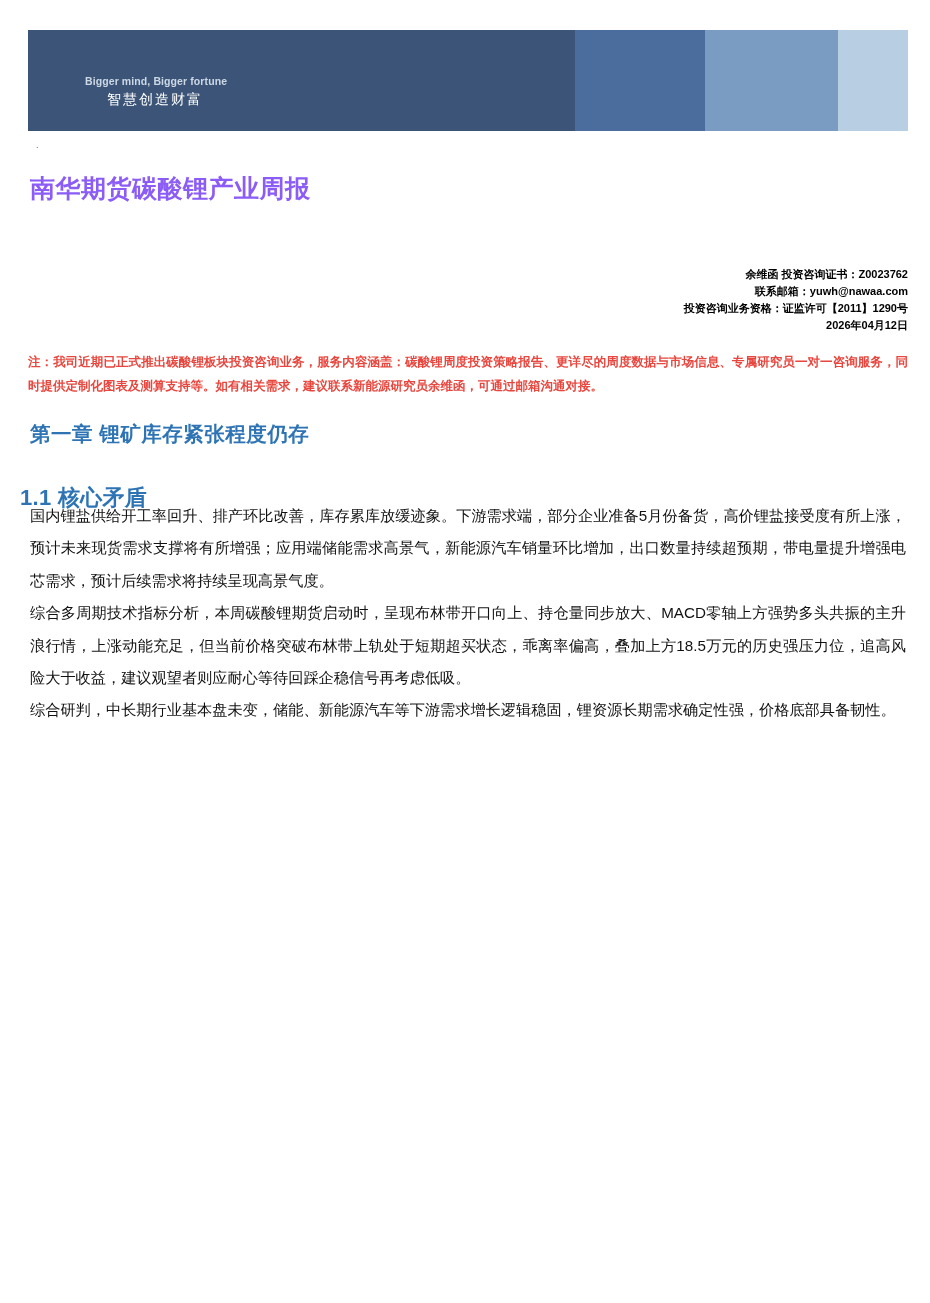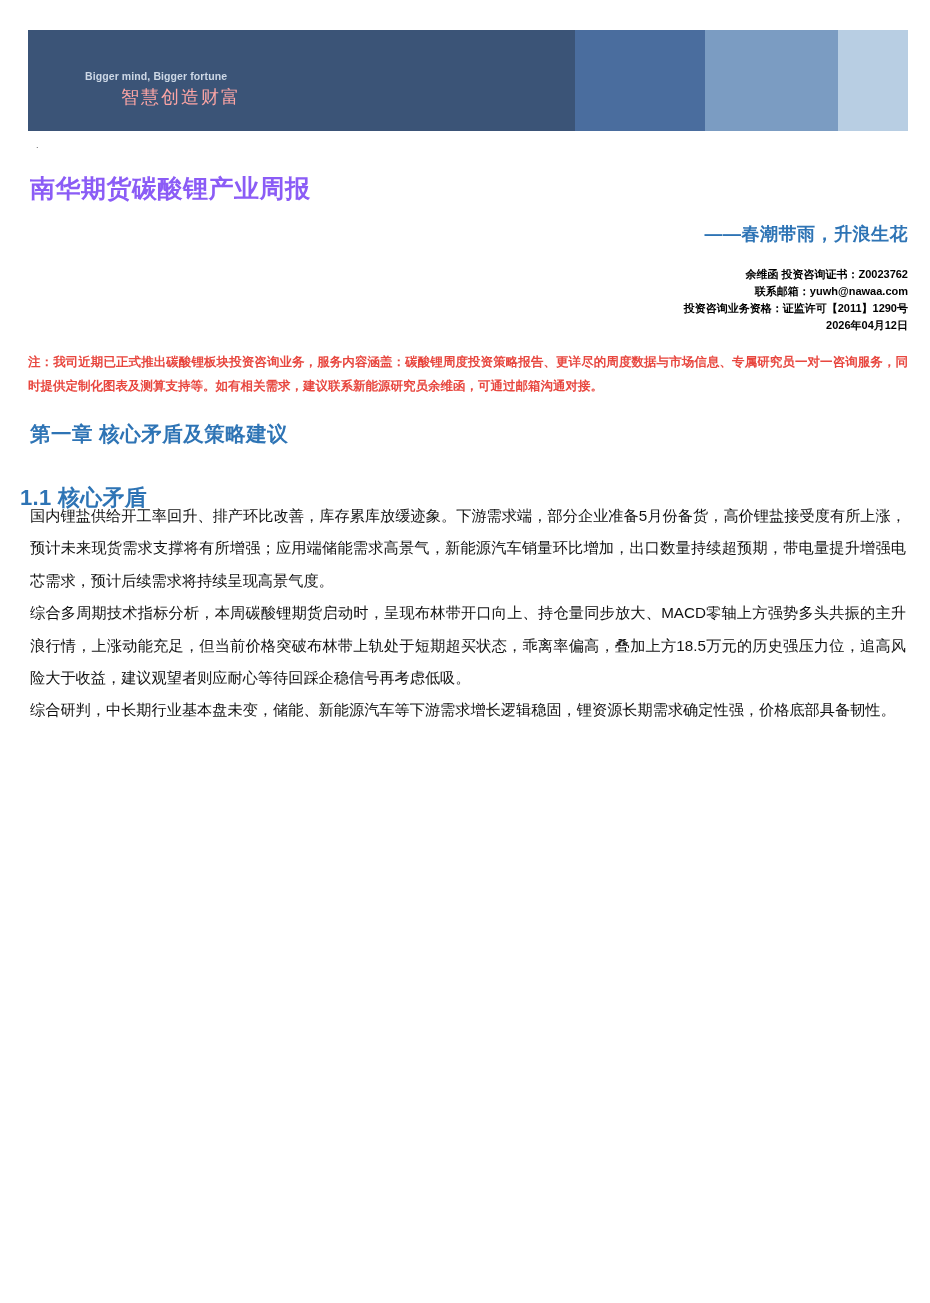--- a/index.html
+++ b/index.html
@@ -50,25 +50,25 @@
     line-height: 1.35;
   }
   .tagline-en {
     font-size: 10.5px;
     color: #cdd8e6;
     letter-spacing: 0.1px;
     font-weight: 600;
     white-space: nowrap;
   }
   .tagline-cn {
-    font-size: 18px;
-    color: #fca5a5;
+    font-size: 14px;
+    color: #ffffff;
     letter-spacing: 2px;
     margin-top: 2px;
-    margin-left: 36px;
+    margin-left: 22px;
     white-space: nowrap;
   }
 
   
   .logo {
     position: absolute;
     left: 152px;
     top: 24px;
     display: flex;
     align-items: center;
@@ -225,32 +225,31 @@
           <span class="logo-en" style="color: rgb(11, 95, 174);">NANHUA FUTURES</span>
         </span>
       </div>
     </div>
     <div class="band band-4" style="background: rgb(184, 206, 227);"></div>
   </div>
 
   <div class="stray-dot">.</div>
 
   <div class="doc-title" style="color: #8b5cf6;">南华期货碳酸锂产业周报</div>
-  <div class="doc-subtitle" style="color: rgb(46, 116, 181);">——春潮带雨，升浪生花</div>
 
   <div class="meta">
     <div>余维函 投资咨询证书：Z0023762</div>
     <div>联系邮箱：yuwh@nawaa.com</div>
     <div>投资咨询业务资格：证监许可【2011】1290号</div>
     <div>2026年04月12日</div>
   </div>
 
   <div class="note" style="color: rgb(232, 71, 63);">注：我司近期已正式推出碳酸锂板块投资咨询业务，服务内容涵盖：碳酸锂周度投资策略报告、更详尽的周度数据与市场信息、专属研究员一对一咨询服务，同时提供定制化图表及测算支持等。如有相关需求，建议联系新能源研究员余维函，可通过邮箱沟通对接。</div>
 
-  <div class="chapter-heading" style="color: rgb(46, 116, 181);">第一章 核心矛盾及策略建议</div>
+  <div class="chapter-heading" style="color: rgb(46, 116, 181);">第一章 锂矿库存紧张程度仍存</div>
   <div class="section-heading" style="color: rgb(46, 116, 181);">1.1 核心矛盾</div>
 
   <div class="body-text">
     <p>国内锂盐供给开工率回升、排产环比改善，库存累库放缓迹象。下游需求端，部分企业准备5月份备货，高价锂盐接受度有所上涨，预计未来现货需求支撑将有所增强；应用端储能需求高景气，新能源汽车销量环比增加，出口数量持续超预期，带电量提升增强电芯需求，预计后续需求将持续呈现高景气度。</p>
     <p>综合多周期技术指标分析，本周碳酸锂期货启动时，呈现布林带开口向上、持仓量同步放大、MACD零轴上方强势多头共振的主升浪行情，上涨动能充足，但当前价格突破布林带上轨处于短期超买状态，乖离率偏高，叠加上方18.5万元的历史强压力位，追高风险大于收益，建议观望者则应耐心等待回踩企稳信号再考虑低吸。</p>
     <p>综合研判，中长期行业基本盘未变，储能、新能源汽车等下游需求增长逻辑稳固，锂资源长期需求确定性强，价格底部具备韧性。</p>
   </div>
 
 </div>
 

